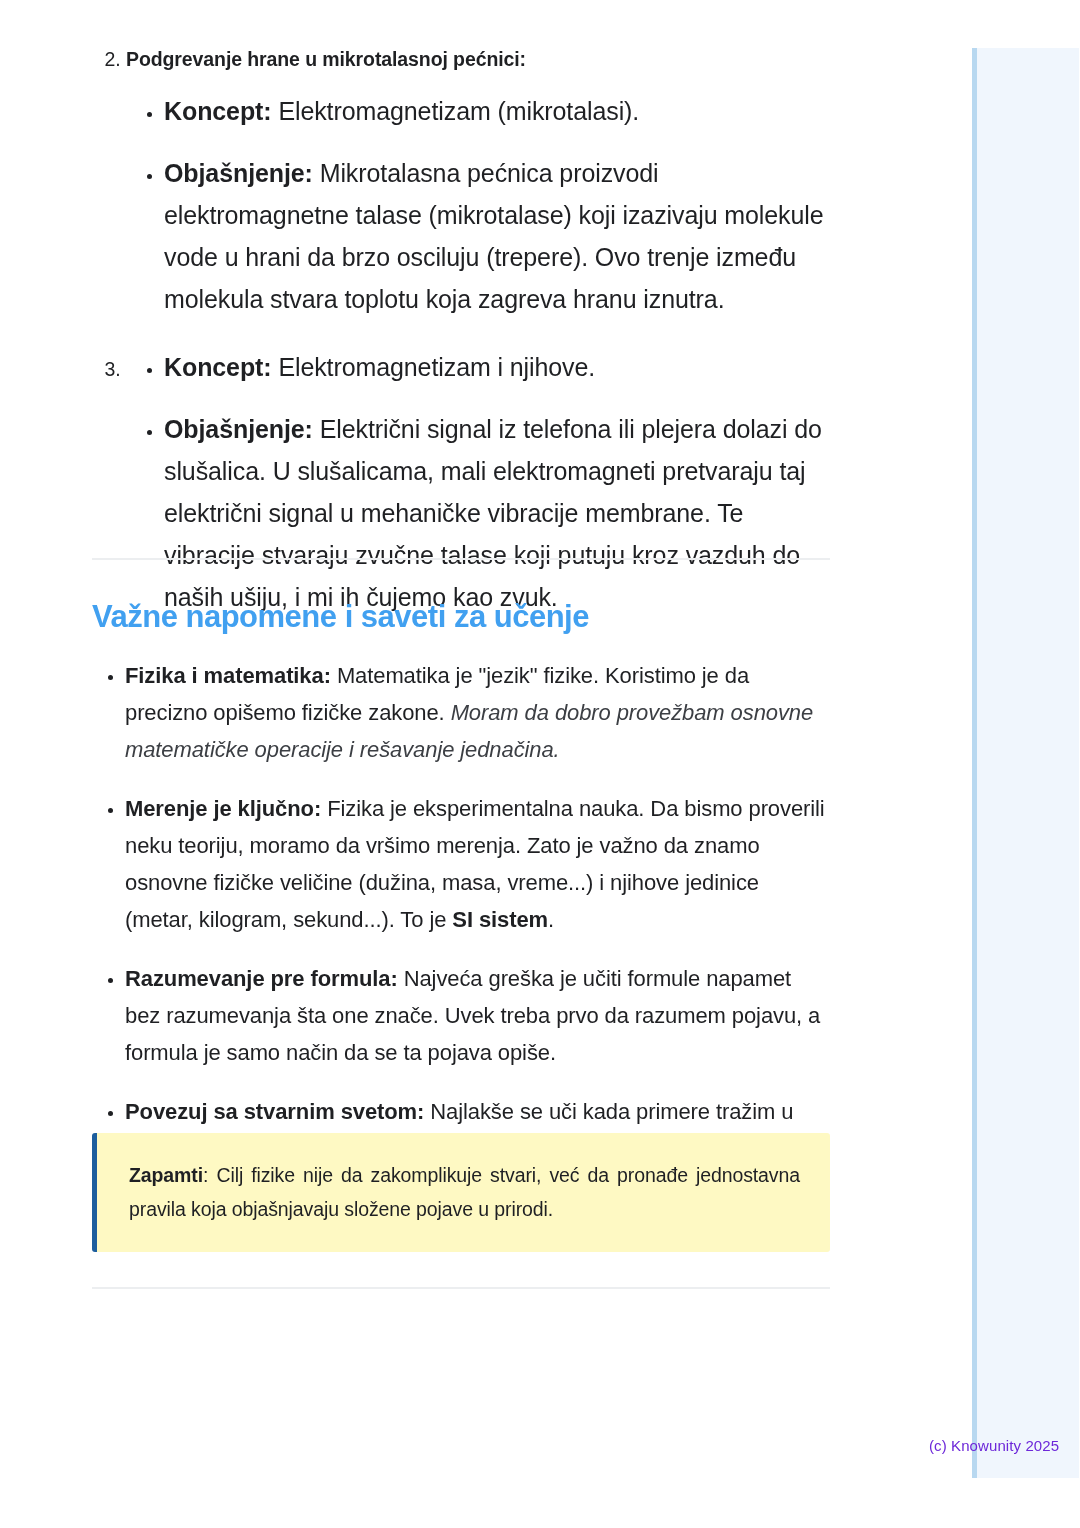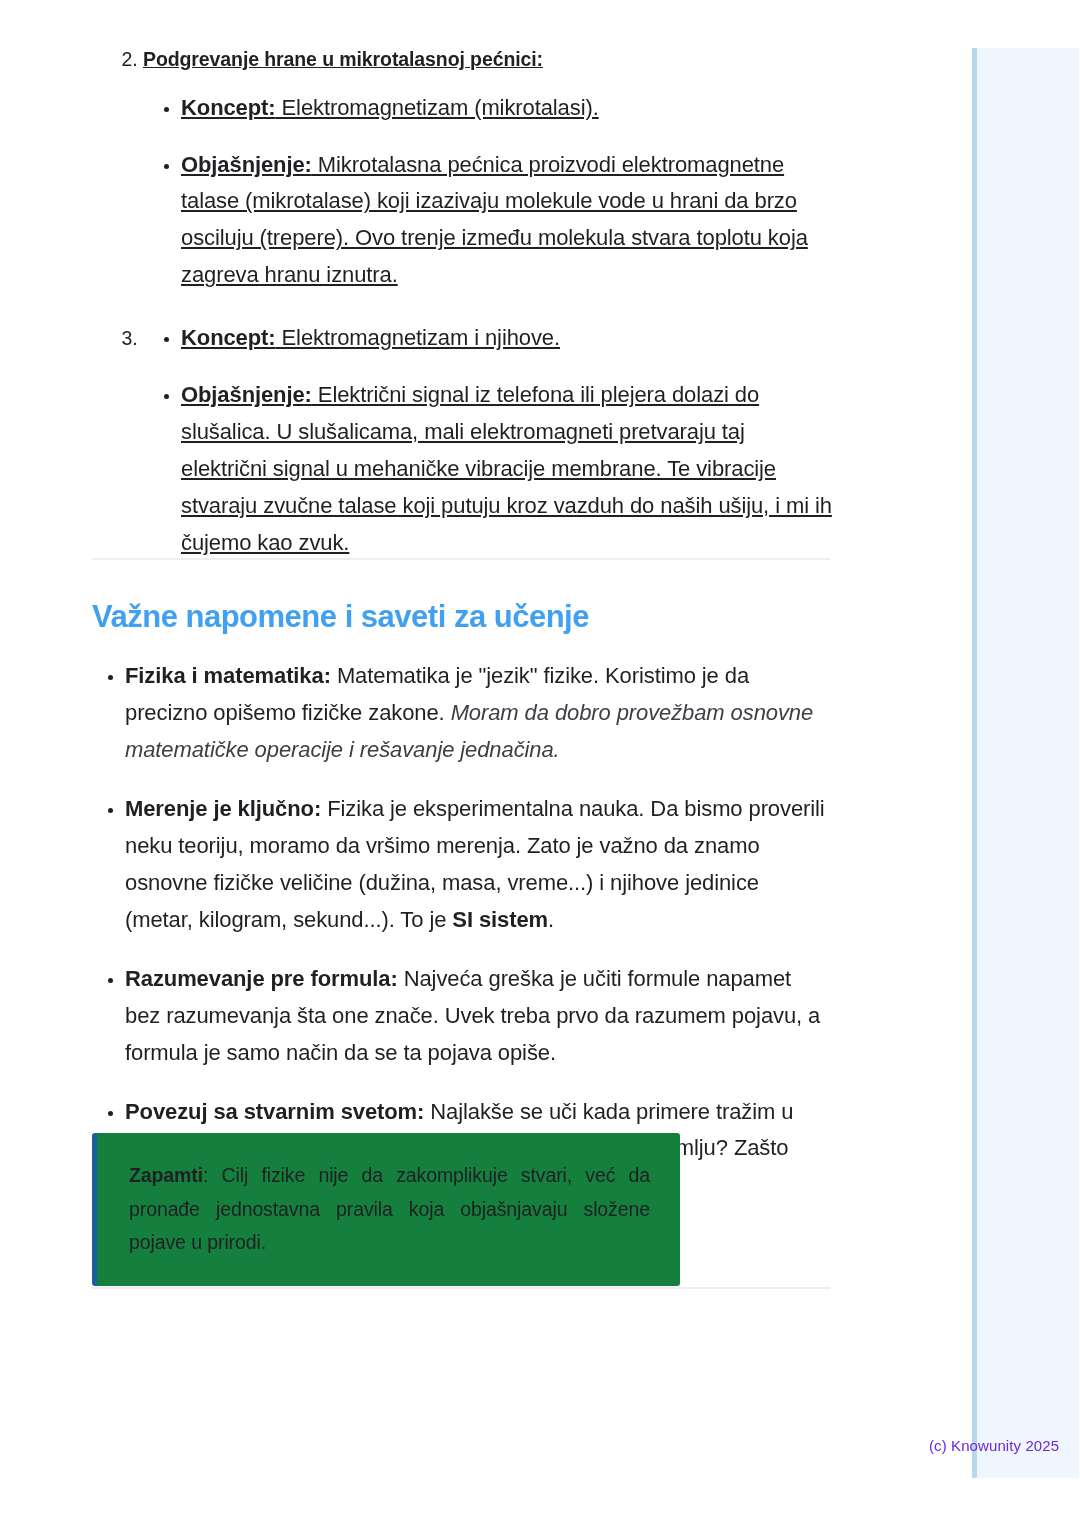--- a/index.html
+++ b/index.html
@@ -39,40 +39,39 @@
     box-sizing: border-box;
   }
 
   
   ol.num-list {
     margin: 0;
     padding: 0 0 0 34px;
     list-style: decimal;
   }
   ol.num-list > li {
-    margin: 0 0 6px 17px;
+    margin: 0 0 6px 0;
     font-size: 19.5px;
     line-height: 1.62;
     font-weight: 700;
     letter-spacing: -0.1px;
-    text-decoration: underline;
   }
   ol.num-list > li::marker {
     font-weight: 400;
     color: #1f2023;
   }
 
   ul.bullets {
     margin: 14px 0 26px 0;
     padding: 0 0 0 38px;
     list-style: disc;
   }
   ul.bullets > li {
     margin: 0 0 20px 0;
-    font-size: 22px;
+    font-size: 25px;
     line-height: 1.68;
     font-weight: 400;
     letter-spacing: -0.1px;
   }
   ul.bullets > li:last-child { margin-bottom: 0; }
   ul.bullets > li::marker { color: #1f2023; font-size: 17px; }
 
   ul.top-bullets {
     margin: 12px 0 0 0;
     padding: 0 0 0 33px;
@@ -102,26 +101,26 @@
     color: #41a0f0;
     font-size: 31px;
     font-weight: 700;
     letter-spacing: -0.5px;
     margin: 0;
     line-height: 1.1;
   }
 
   
   .callout {
-    background: #15803d;
+    background: #fef9c3;
     border-left: 5px solid #1d5e9e;
     border-radius: 3px;
     padding: 26px 30px 26px 32px;
     box-sizing: border-box;
-    width: 588px;
+    width: 738px;
   }
   .callout p {
     margin: 0;
     font-size: 19.5px;
     line-height: 1.72;
     text-align: justify;
     letter-spacing: -0.1px;
   }
 
   

